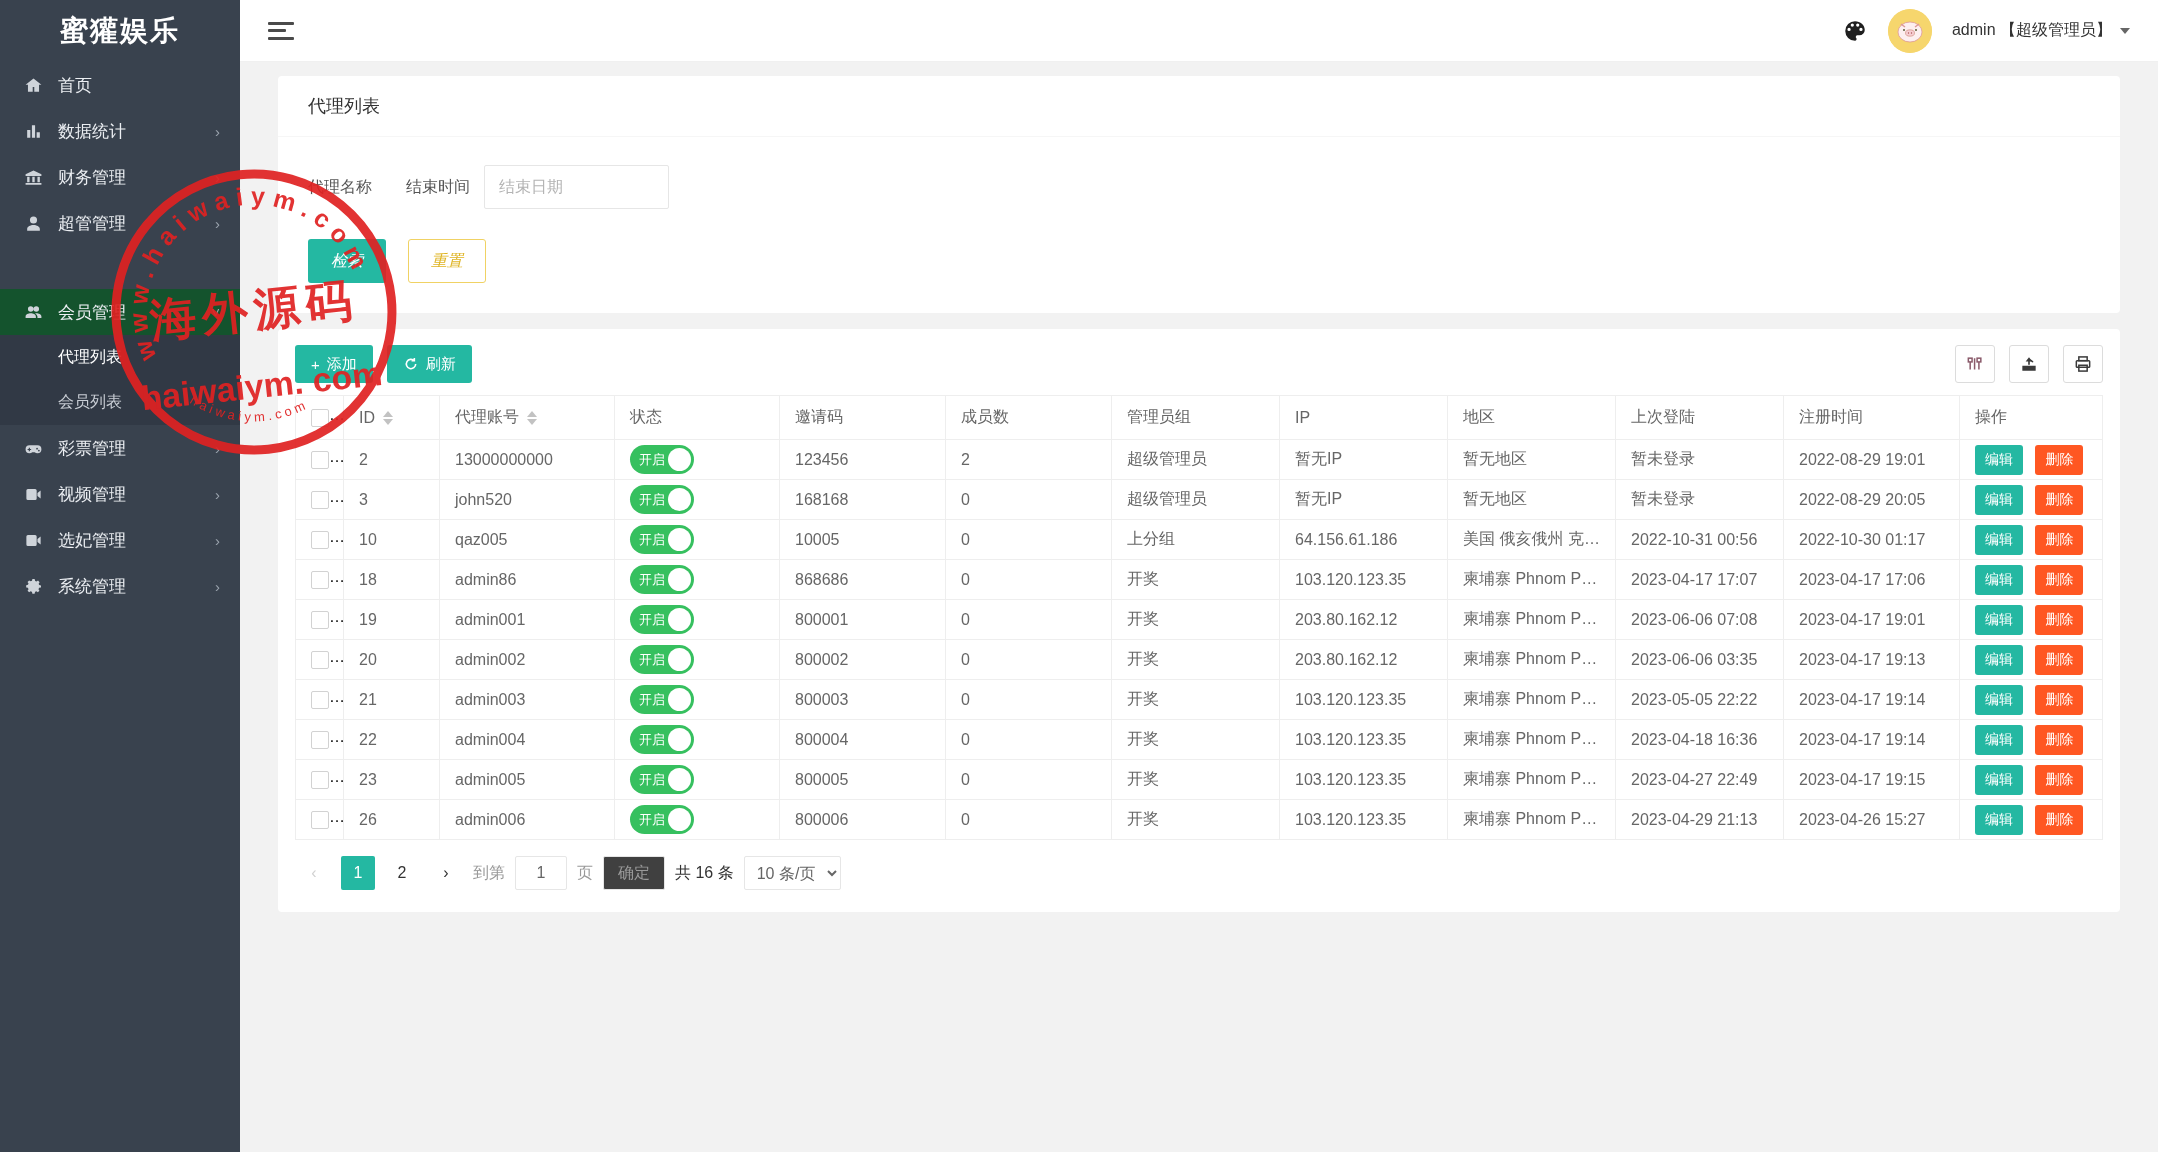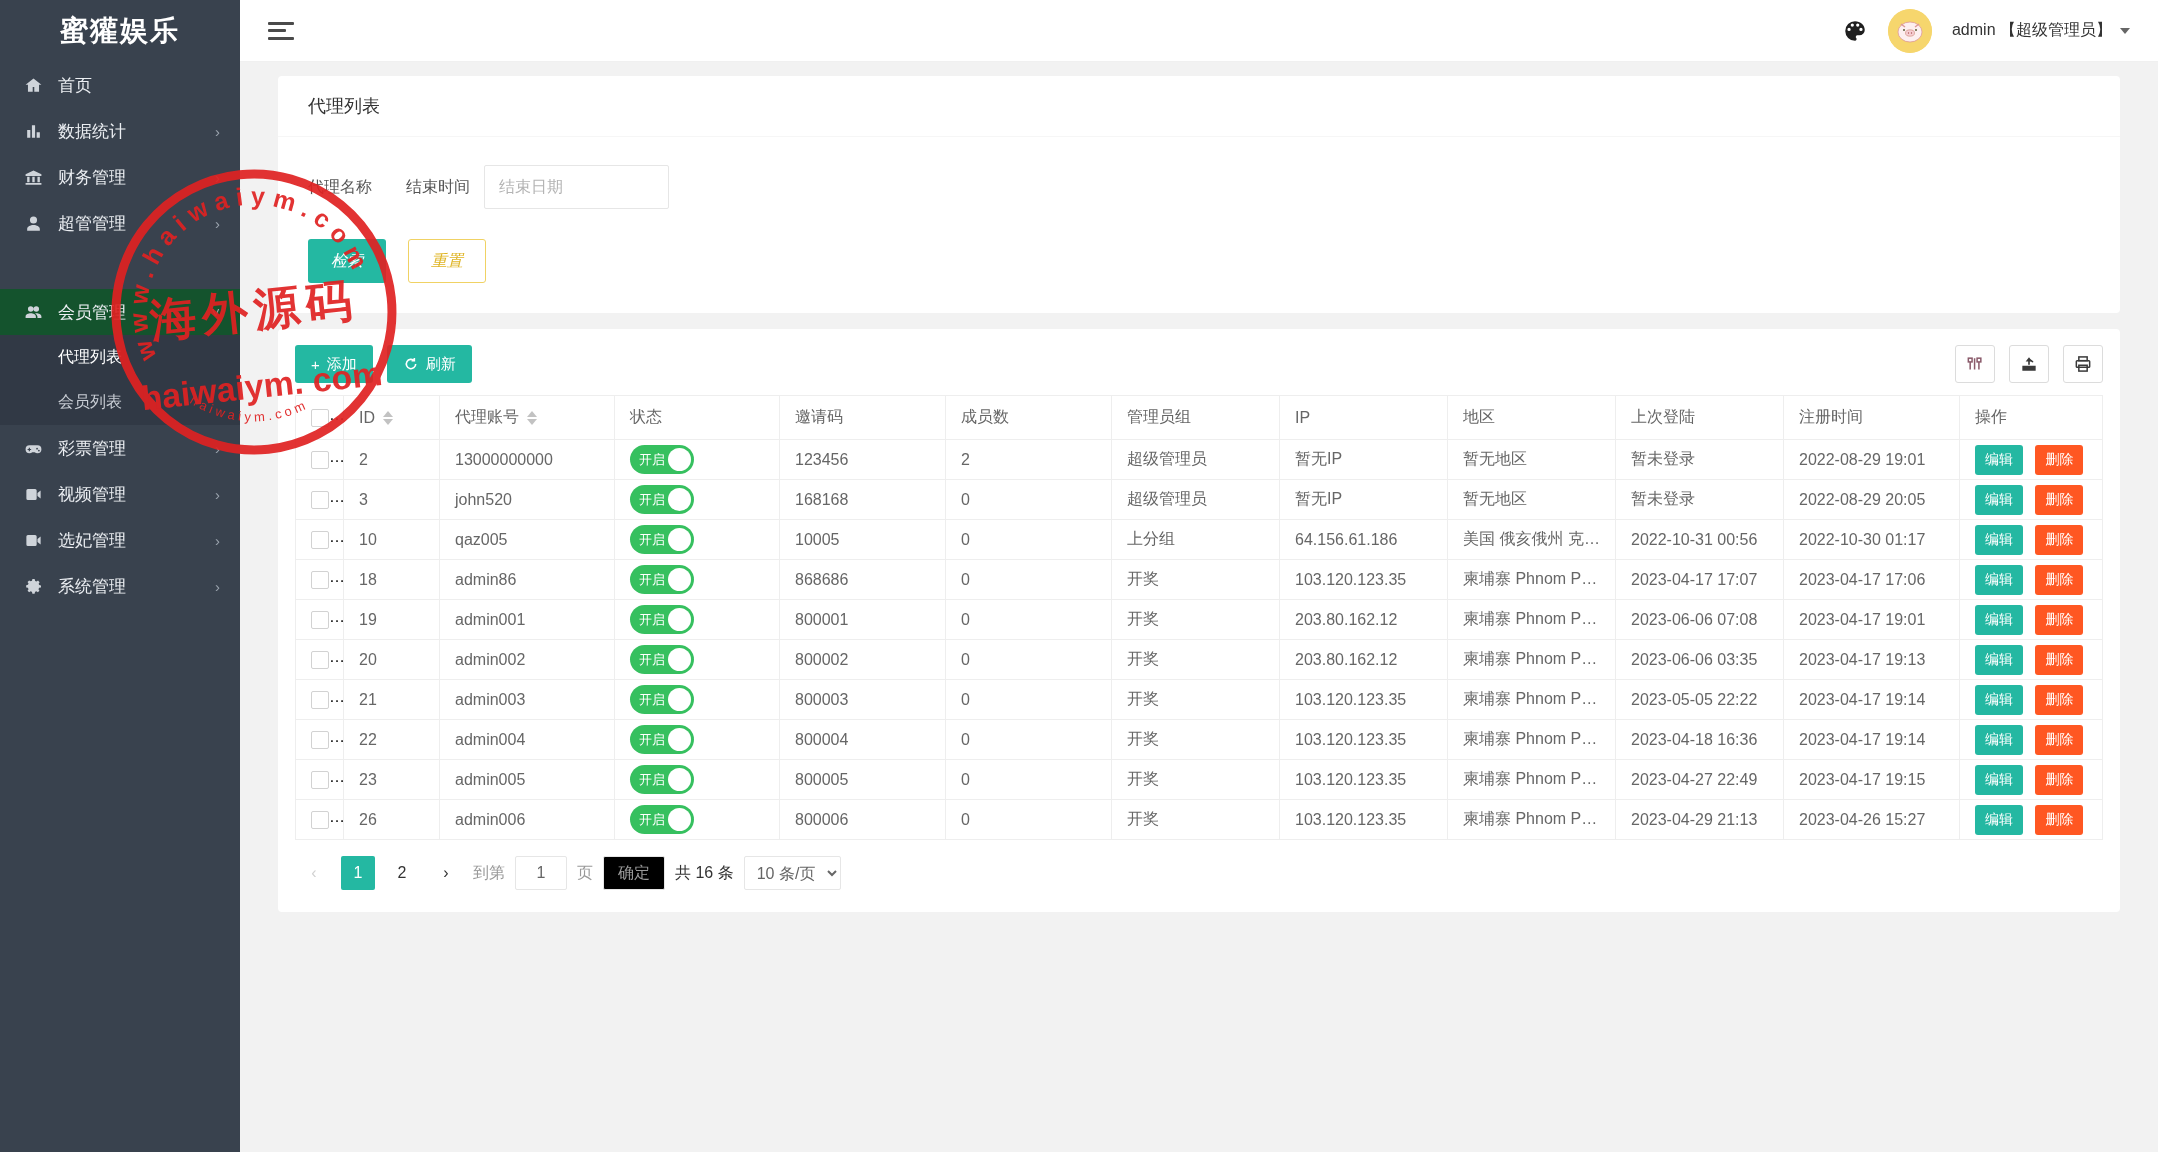--- a/index.html
+++ b/index.html
@@ -74,21 +74,21 @@
   .act-btn { height:30px; padding:0 10px; border:none; border-radius:3px; color:#fff; font-size:14px; cursor:pointer; }
   .act-edit { background:#24b8a2; }
   .act-del { background:#ff5722; margin-left:8px; }
 
   
   .pager { display:flex; align-items:center; gap:10px; padding:16px 2px 4px 2px; font-size:16px; color:#666; }
   .pg { min-width:34px; height:34px; display:inline-flex; align-items:center; justify-content:center; border-radius:2px; cursor:pointer; color:#333; padding:0 6px; }
   .pg.disabled { color:#d2d2d2; cursor:default; }
   .pg.active { background:#24b8a2; color:#fff; }
   .pg-input { width:52px; height:34px; border:1px solid #e6e6e6; border-radius:2px; text-align:center; font-size:16px; color:#666; outline:none; }
-  .pg-confirm { height:34px; padding:0 14px; border:1px solid #e6e6e6; background:#000000; border-radius:2px; color:#999; font-size:16px; cursor:pointer; }
+  .pg-confirm { height:34px; padding:0 14px; border:1px solid #e6e6e6; background:#404040; border-radius:2px; color:#999; font-size:16px; cursor:pointer; }
   .pg-select { height:34px; border:1px solid #e6e6e6; border-radius:2px; background:#fff; color:#666; font-size:16px; padding:0 8px; outline:none; cursor:pointer; }
 
   
   .stamp { position:absolute; left:104px; top:160px; width:300px; height:305px; z-index:50; pointer-events:none; opacity:.92; transform:rotate(-6deg); }
 </style>
 </head>
 <body>
 
 <div class="app">
 

